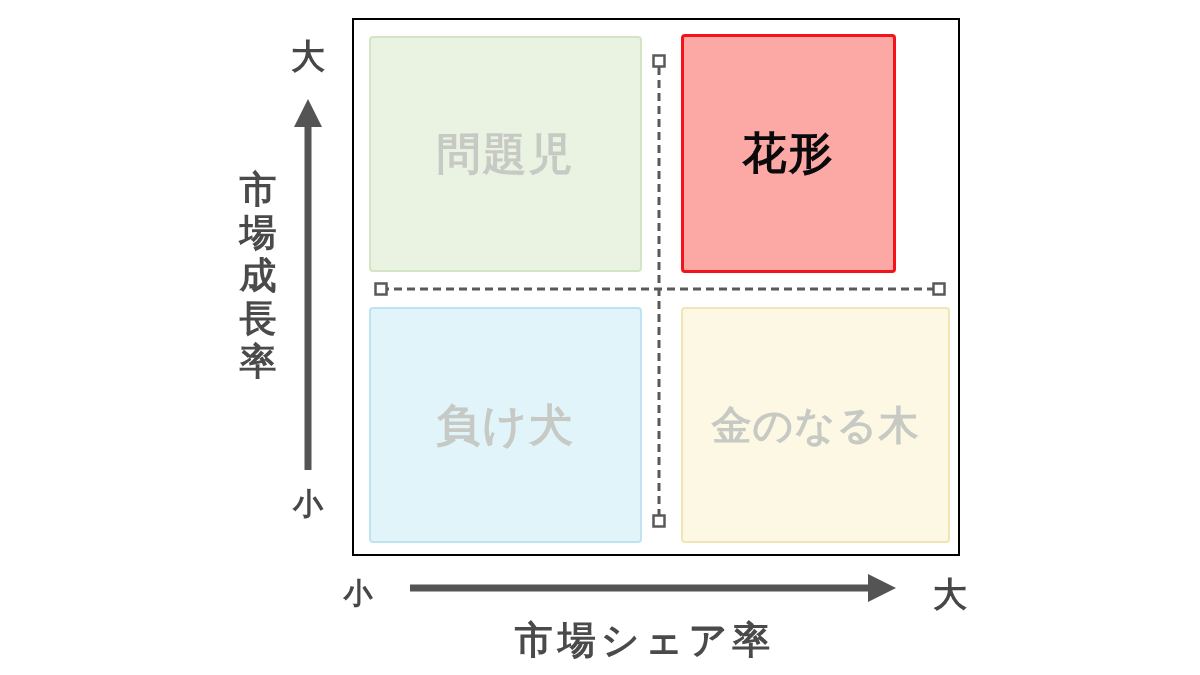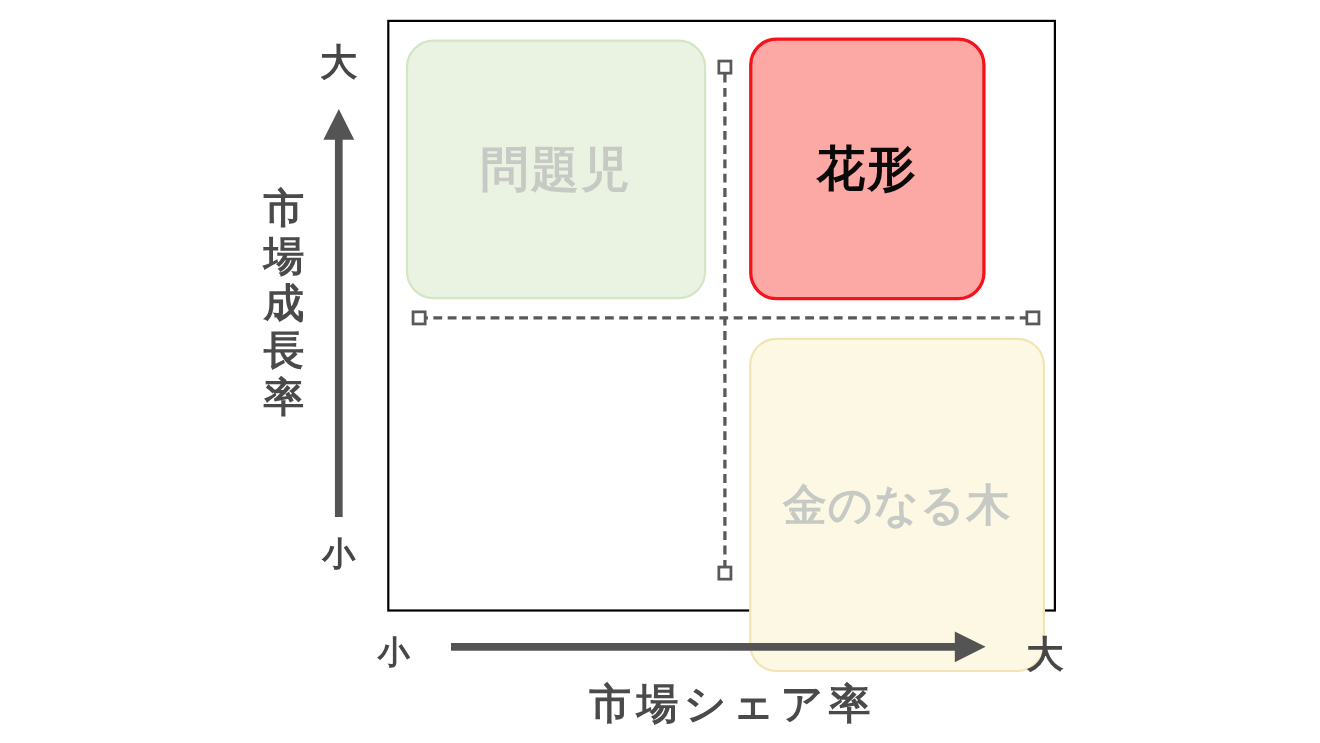--- a/index.html
+++ b/index.html
@@ -9,55 +9,58 @@
     overflow:hidden;
   }
   .stage{position:absolute;inset:0;}
   
   .plot{
     position:absolute;left:352px;top:18px;width:608px;height:538px;
     border:2px solid #000;box-sizing:border-box;background:#fff;
   }
   
   .quad{
-    position:absolute;border-radius:25px;box-sizing:border-box;
+    position:absolute;border-radius:4px;box-sizing:border-box;
     display:flex;align-items:center;justify-content:center;
     font-weight:bold;letter-spacing:2px;
   }
   .quad-tl{left:15px;top:16px;width:273px;height:236px;border:2px solid;}
   .quad-tr{left:327px;top:14px;width:215px;height:239px;border:3px solid;}
   .quad-bl{left:15px;top:287px;width:273px;height:236px;border:2px solid;}
-  .quad-br{left:327px;top:287px;width:269px;height:304px;border:2px solid;}
+  .quad-br{left:327px;top:287px;width:269px;height:236px;border:2px solid;}
   .quad-label{font-size:44px;}
   .quad-br .quad-label{font-size:40px;letter-spacing:1px;}
   
   .overlay{position:absolute;left:0;top:0;width:1200px;height:675px;pointer-events:none;}
   
   .axis-text{position:absolute;color:#474747;font-weight:bold;white-space:nowrap;}
   .y-max{left:308px;top:34px;font-size:34px;transform:translateX(-50%);}
   .y-min{left:308px;top:484px;font-size:30px;transform:translateX(-50%);}
   .y-title{
     left:258px;top:168px;transform:translateX(-50%);
     font-size:37px;line-height:43px;text-align:center;color:#4a4a4a;
   }
   .x-min{left:358px;top:574px;font-size:29px;transform:translateX(-50%);}
   .x-max{left:950px;top:572px;font-size:34px;transform:translateX(-50%);}
-  .x-title{left:666px;top:615px;font-size:38px;letter-spacing:5px;transform:translateX(-50%);color:#4a4a4a;}
+  .x-title{left:645px;top:615px;font-size:38px;letter-spacing:5px;transform:translateX(-50%);color:#4a4a4a;}
 </style>
 </head>
 <body>
 
 <div class="stage">
 
   <div class="plot">
     <div class="quad quad-tl" style="background: rgb(234, 243, 226); border-color: rgb(211, 229, 197); color: rgb(199, 201, 196);">
       <span class="quad-label">問題児</span>
     </div>
     <div class="quad quad-tr" style="background: rgb(252, 169, 166); border-color: rgb(245, 18, 27); color: rgb(10, 10, 10);">
       <span class="quad-label">花形</span>
+    </div>
+    <div class="quad quad-bl" style="background: rgb(224, 244, 250); border-color: rgb(189, 228, 240); color: rgb(199, 201, 196);">
+      <span class="quad-label">負け犬</span>
     </div>
     <div class="quad quad-br" style="background: rgb(253, 248, 227); border-color: rgb(242, 228, 181); color: rgb(199, 201, 196);">
       <span class="quad-label">金のなる木</span>
     </div>
   </div>
 
   <svg class="overlay" viewBox="0 0 1200 675">
 
     <line x1="381" y1="289" x2="939" y2="289" stroke="#595959" stroke-width="3" stroke-dasharray="8 5"></line>
 

